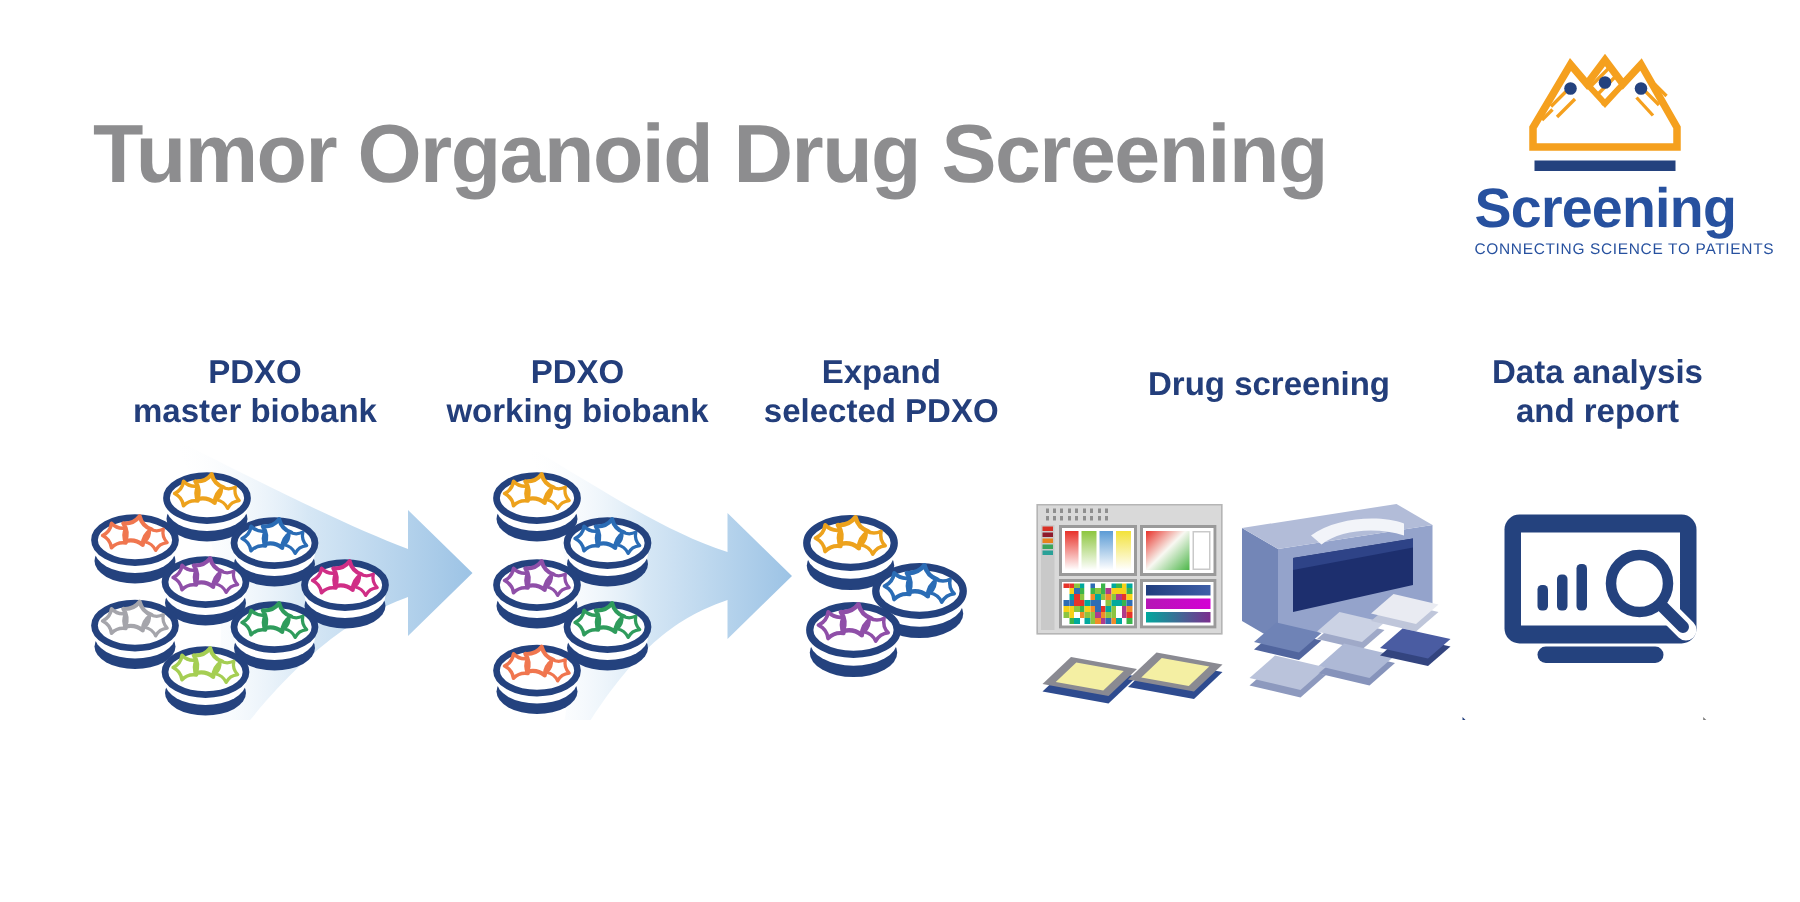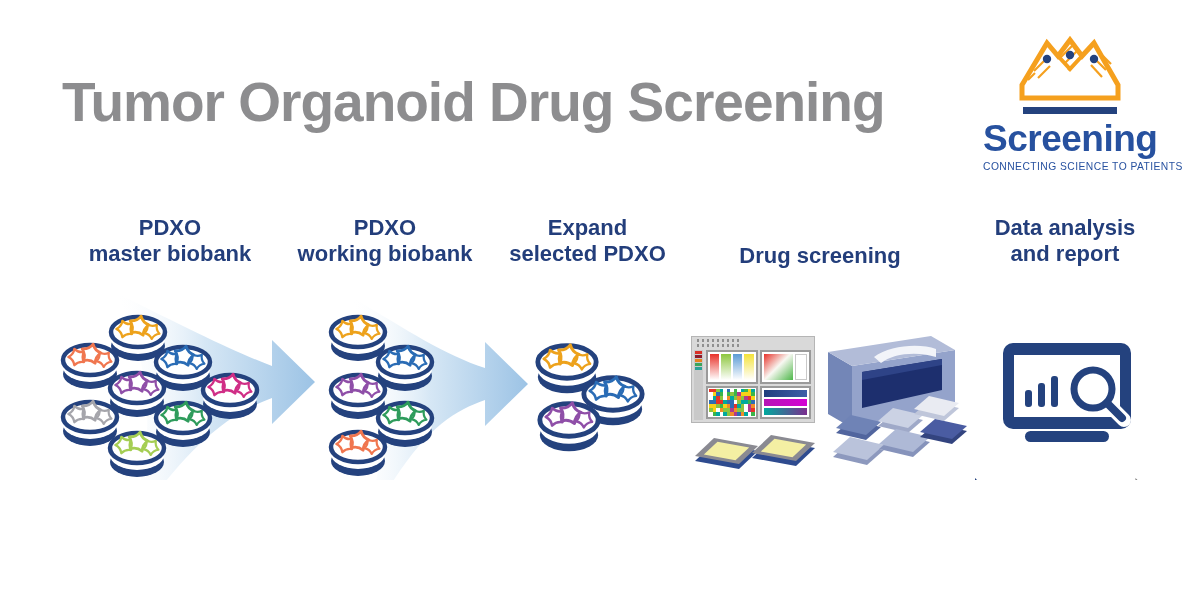--- a/index.html
+++ b/index.html
@@ -9,21 +9,21 @@
   .title{left:62px;top:70px;font-size:55px;font-weight:700;color:var(--title-gray,#8D8D8F);
          letter-spacing:-1px;white-space:nowrap;}
   
   .logo{left:983px;top:30px;width:174px;text-align:center;}
   .logo svg{display:block;margin:0 auto;}
   .logo-name{font-size:37px;font-weight:700;color:var(--logo-blue,#27519F);line-height:1;
              letter-spacing:-0.5px;margin-top:2px;}
   .logo-tagline{font-size:10.3px;font-weight:500;color:var(--logo-blue,#27519F);
                 letter-spacing:0.45px;margin-top:4px;white-space:nowrap;}
   
-  .stage-label{position:absolute;top:215px;font-size:22px;font-weight:700;line-height:1.18;
+  .stage-label{position:absolute;top:235px;font-size:22px;font-weight:700;line-height:1.18;
                color:var(--header-blue,#233E7B);text-align:center;white-space:pre-line;}
   
   #illustration{position:absolute;left:0;top:0;}
   .fill-navy{fill:var(--navy,#24427E);}
   .stroke-orange{stroke:var(--crown-orange,#F5A01E);fill:none;}
   
   .sw{left:691px;top:336px;width:124px;height:87px;background:#D9D9D9;border:1px solid #b5b5b5;
       box-sizing:border-box;}
   .sw-dots{position:absolute;left:5px;height:3px;width:44px;
            background:repeating-linear-gradient(90deg,#8f8f8f 0 2px,transparent 2px 5px);}
@@ -87,21 +87,21 @@
     <div class="logo-name">Screening</div>
     <div class="logo-tagline">CONNECTING SCIENCE TO PATIENTS</div>
   </div>
 
   <div class="stage-label" style="left:60px;width:220px;">PDXO
 master biobank</div>
   <div class="stage-label" style="left:275px;width:220px;">PDXO
 working biobank</div>
   <div class="stage-label" style="left:495px;width:185px;">Expand
 selected PDXO</div>
-  <div class="stage-label" style="left:725px;width:190px;top:243px;">Drug screening</div>
+  <div class="stage-label" style="left:751px;width:190px;top:243px;">Drug screening</div>
   <div class="stage-label" style="left:970px;width:190px;">Data analysis
 and report</div>
 
   <svg id="illustration" width="1200" height="601" viewBox="0 0 1200 601">
     <defs>
       <linearGradient id="gradBlue1" gradientUnits="userSpaceOnUse" x1="115" y1="0" x2="315" y2="0">
         <stop offset="0" stop-color="#ffffff" stop-opacity="0"></stop>
         <stop offset="0.45" stop-color="#d6e7f5"></stop>
         <stop offset="1" stop-color="#9cc3e5"></stop>
       </linearGradient>

